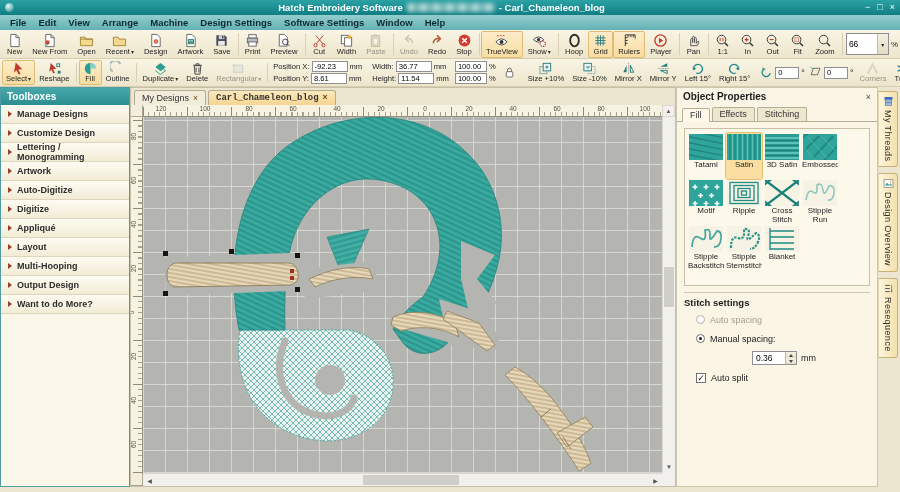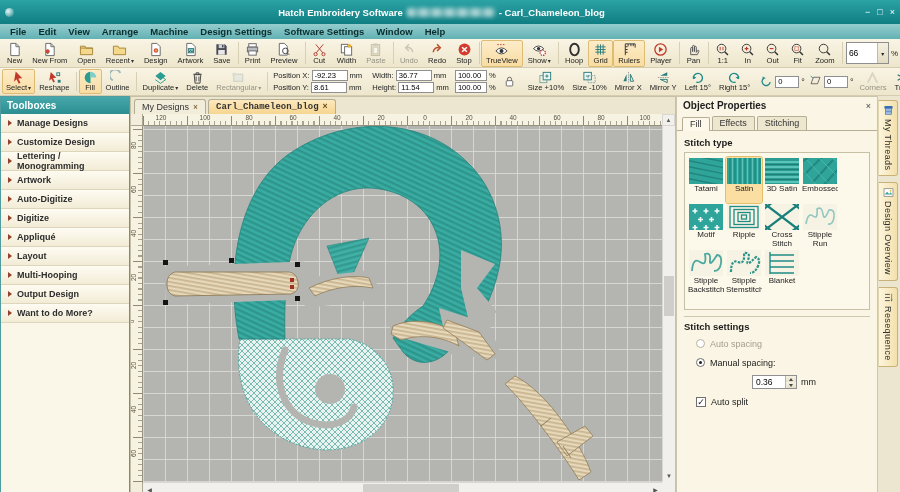--- a/index.html
+++ b/index.html
@@ -1,20 +1,20 @@
 <!DOCTYPE html>
 <html><head>
 <meta charset="utf-8">
 <style>
   * { margin:0; padding:0; box-sizing:border-box; }
   html,body { width:900px; height:492px; overflow:hidden; }
   body { font-family:"Liberation Sans", sans-serif; background:#ece6d0; position:relative; font-size:9px; color:#222; }
 
   
-  .titlebar { height:15px; background:linear-gradient(#2ba2a5,#107e83); display:flex; align-items:center; padding:12px 5px; color:#fff; }
+  .titlebar { height:15px; background:linear-gradient(#2ba2a5,#107e83); display:flex; align-items:center; padding:3px 5px; color:#fff; }
   .app-logo { width:9px; height:9px; border-radius:50%; background:radial-gradient(circle at 35% 35%, #e8f6f6, #6fb8ba 55%, #27696b); margin-right:4px; }
   .title-center { margin:0 auto; display:flex; align-items:center; gap:4px; font-size:9.5px; font-weight:bold; }
   .blur-box { width:88px; height:9px; border-radius:2px; background:repeating-linear-gradient(90deg,#cfe6e6 0 7px,#8fc2c3 7px 13px); filter:blur(2px); opacity:.8; }
   .win-btns { display:flex; gap:7px; font-size:9px; }
   .win-btns span { cursor:default; line-height:9px; }
 
   
   .menubar { height:15px; background:linear-gradient(#96cdce,#62b1b4); display:flex; align-items:center; padding-left:4px; }
   .menu-item { font-size:9.5px; font-weight:bold; color:#0c2d2d; padding:1px 6px; }
 
@@ -898,21 +898,20 @@
     <div class="op-head">
       <span>Object Properties</span>
       <span class="op-close">×</span>
     </div>
     <div class="op-tabs" id="op-tabs">
         <span class="op-tab active">Fill</span>
         <span class="op-tab">Effects</span>
         <span class="op-tab">Stitching</span>
       </div>
     <div class="op-body">
-      <div class="group-title">Stitch type</div>
       <div class="sw-box" id="sw-box">
           <div class="sw">
             <svg viewBox="0 0 34 26" class="thumb36">
               <rect width="34" height="26" fill="#2fa49a"></rect>
               <path d="M-4 2l40 8M-4 8l40 8M-4 14l40 8M-4 -4l40 8M-4 20l40 8" stroke="#22857d" stroke-width="1.4"></path>
             </svg>
             <div class="swl">Tatami</div>
           </div>
           <div class="sw selected">
             <svg viewBox="0 0 34 26" class="thumb36">

